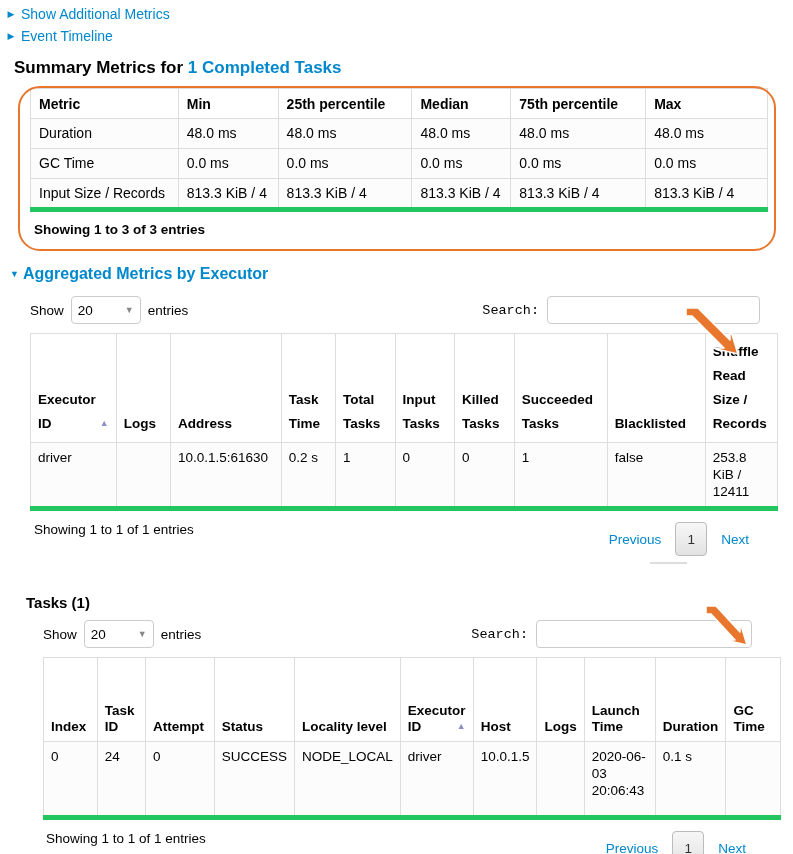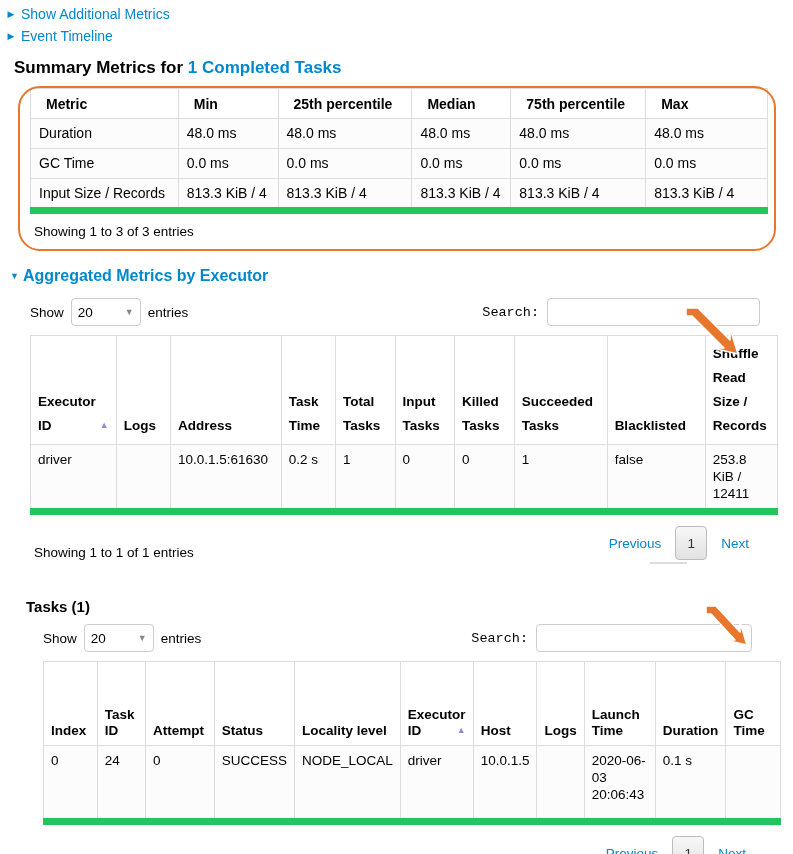--- a/index.html
+++ b/index.html
@@ -56,32 +56,32 @@
   table.dt {
     border-collapse: collapse;
     background: #ffffff;
     font-size: 13.5px;
   }
   table.dt th {
     font-weight: bold;
     text-align: left;
     vertical-align: bottom;
     border: 1px solid #ddd;
-    padding: 6px 15px;
+    padding: 6px 8px;
     background: #ffffff;
     color: #000;
   }
   table.dt td {
     border: 1px solid #ddd;
     padding: 6px 8px;
     vertical-align: top;
     background: #fcfcfc;
     color: #000;
   }
-  table.dt tr:last-child td { border-bottom: 7px solid #22c55e; }
+  table.dt tr:last-child td { border-bottom: 5px solid #22c55e; }
   .sort-caret {
     color: #8e8ecb; font-size: 9px; float: right; margin-left: 6px;
     position: relative; top: -1px;
   }
 
   
   #summary-table { width: 738px; margin-left: 30px; }
   #summary-table th, #summary-table td { height: 30px; }
   #summary-table th { font-size: 14px; }
   #summary-table td { font-size: 14px; background: #fcfcfc; }
@@ -125,21 +125,21 @@
     height: 28px;
     background: #fff;
     font-size: 13.5px;
     font-family: "Liberation Sans", sans-serif;
     padding: 0 7px;
     outline: none;
   }
 
   
   .pagination-row {
-    display: flex; align-items: flex-end;
+    display: flex; align-items: flex-start;
     font-size: 13.5px;
   }
   .pg-link { color: #0088cc; text-decoration: none; font-size: 13.5px; }
   .pg-current {
     display: inline-flex; align-items: center; justify-content: center;
     min-width: 32px; height: 34px;
     border: 1px solid #bbb; border-radius: 4px;
     background: linear-gradient(#f7f7f7, #e2e2e2);
     color: #333;
     font-size: 13.5px;
@@ -247,21 +247,21 @@
         <td>Input Size / Records</td>
         <td>813.3 KiB / 4</td>
         <td>813.3 KiB / 4</td>
         <td>813.3 KiB / 4</td>
         <td>813.3 KiB / 4</td>
         <td>813.3 KiB / 4</td>
       </tr>
     </tbody>
   </table>
 
-  <div class="showing" style="margin:10px 0 0 34px;">Showing 1 to 3 of 3 entries</div>
+  <div class="showing" style="margin:10px 0 0 34px;font-weight:bold;">Showing 1 to 3 of 3 entries</div>
 
   <div class="subsection-head" style="margin-top:28px;">
     <span class="caret-down">▼</span>
     <a href="#" class="subsection-link">Aggregated Metrics by Executor</a>
   </div>
 
   <div class="controls" style="margin:10px 0 0 30px; width:730px;">
     <div class="show-entries">
       <span class="lbl">Show</span>
       <div class="select-box">

